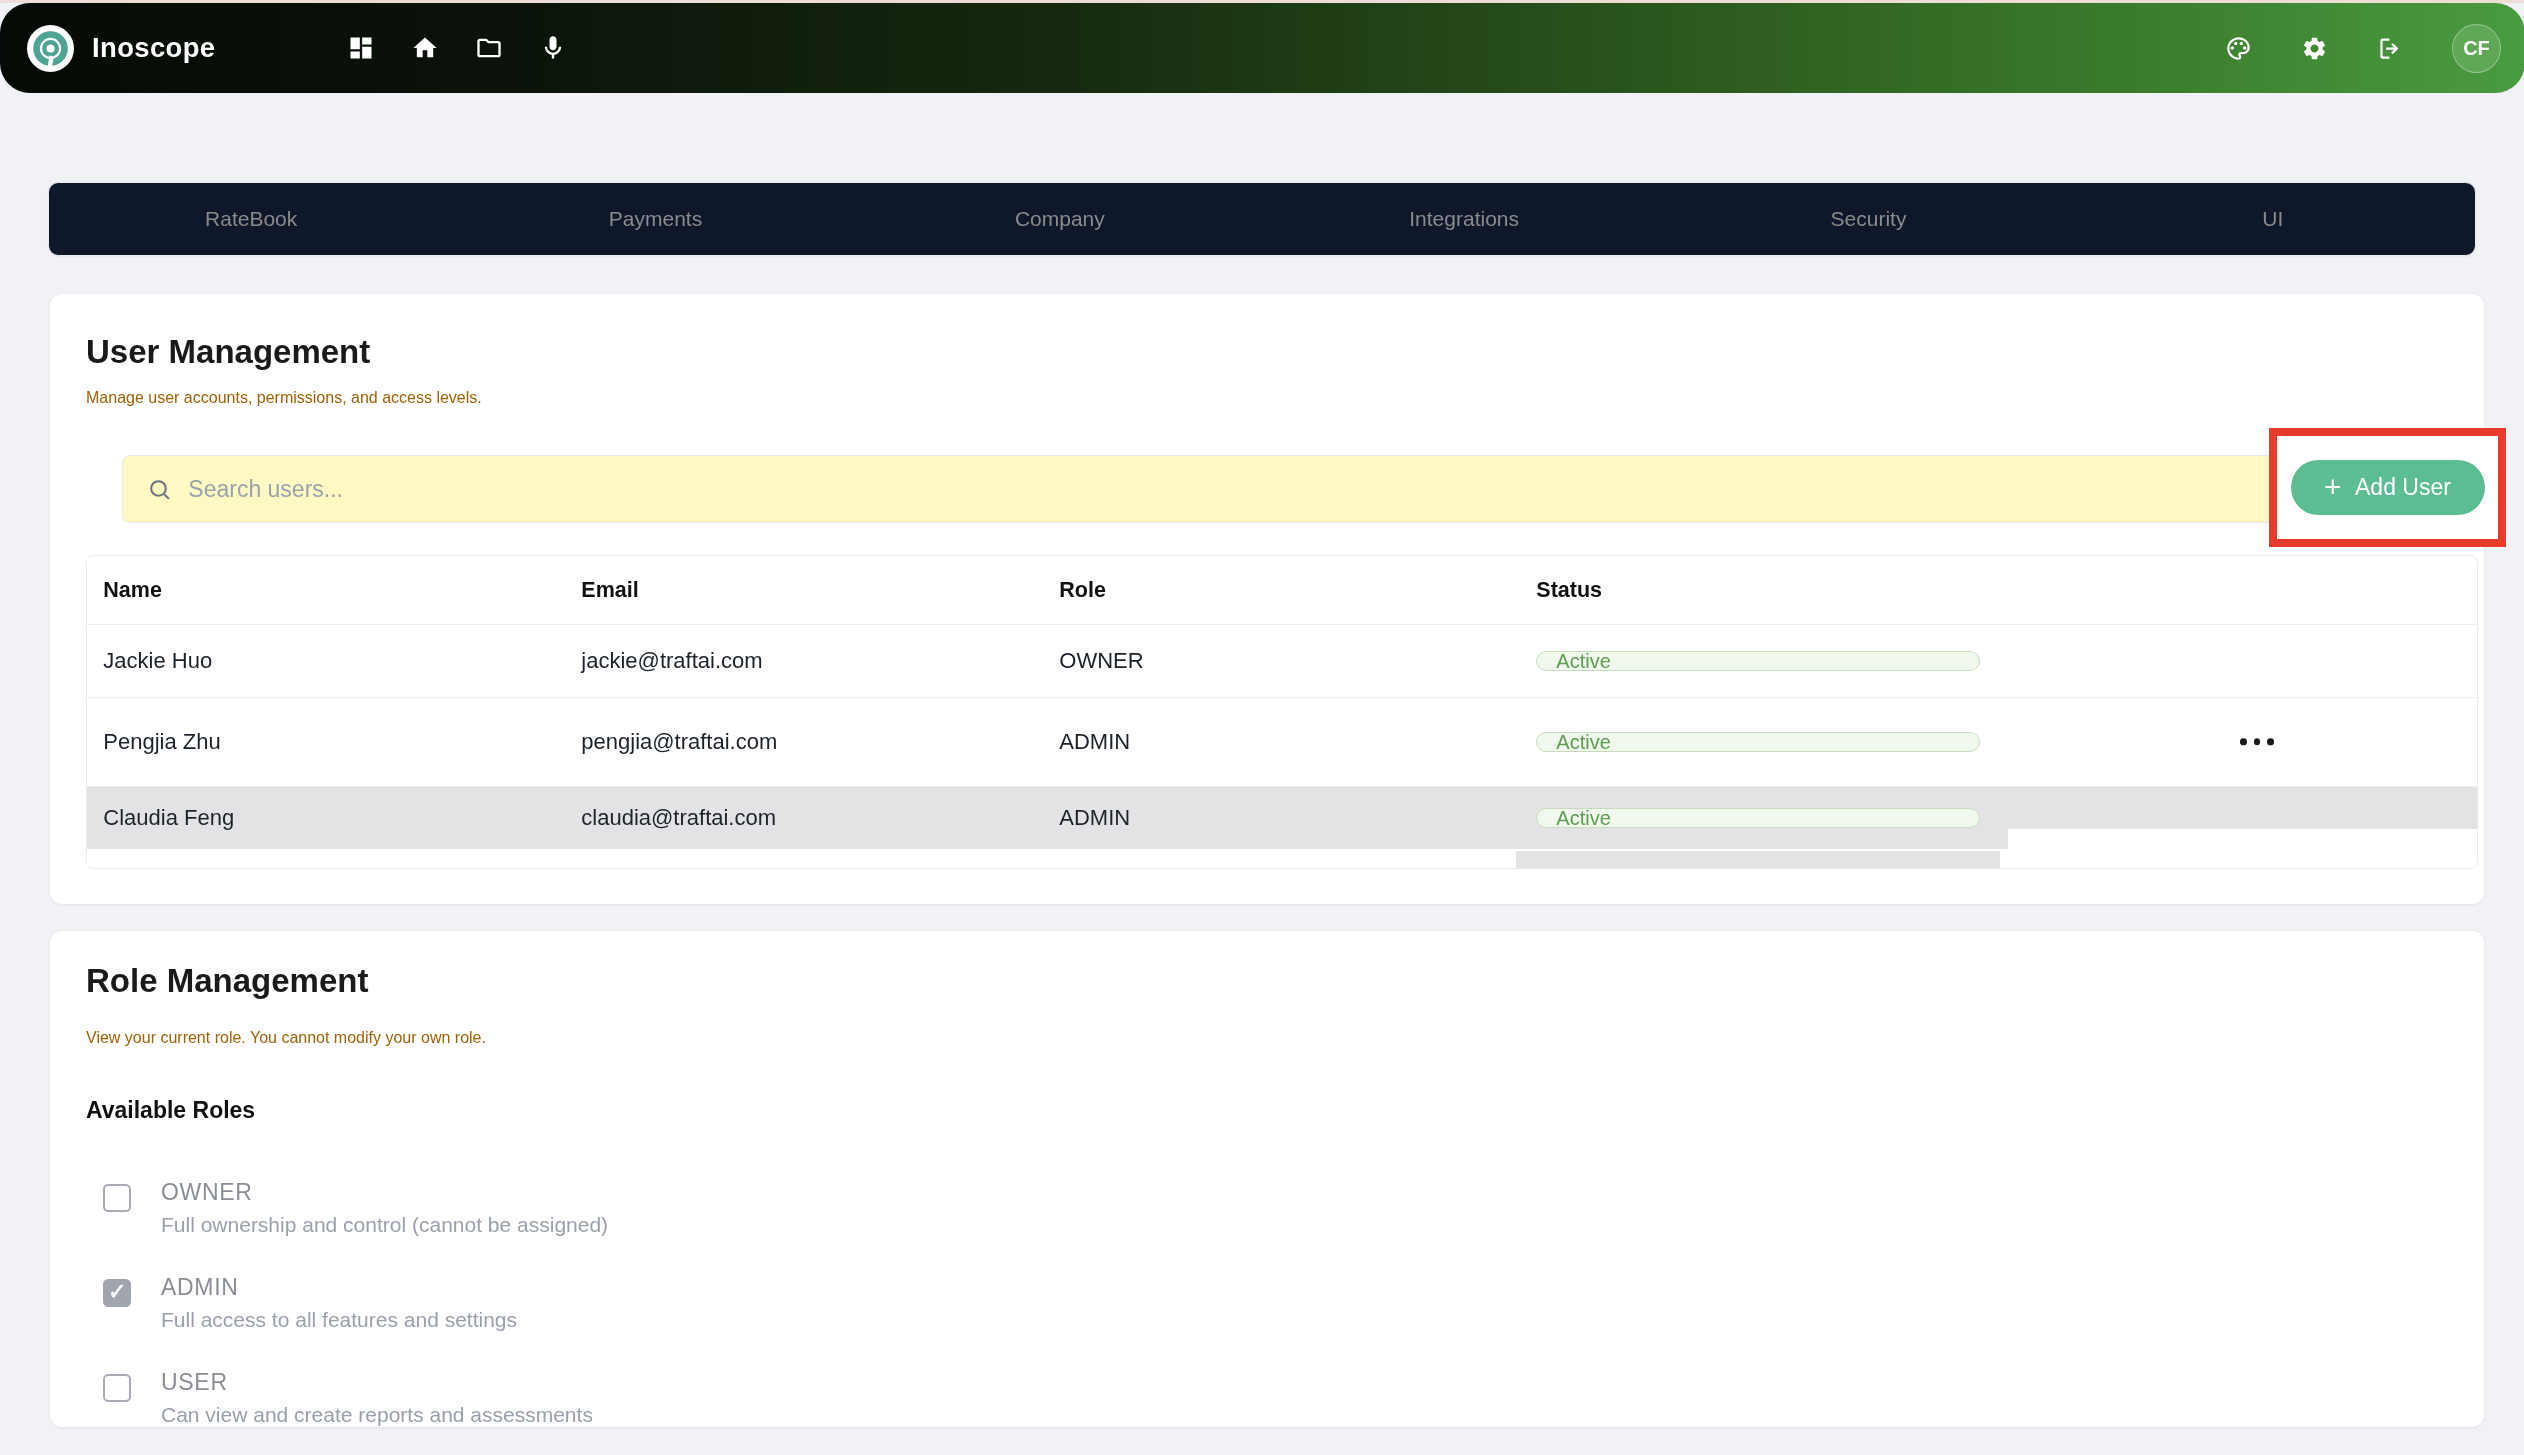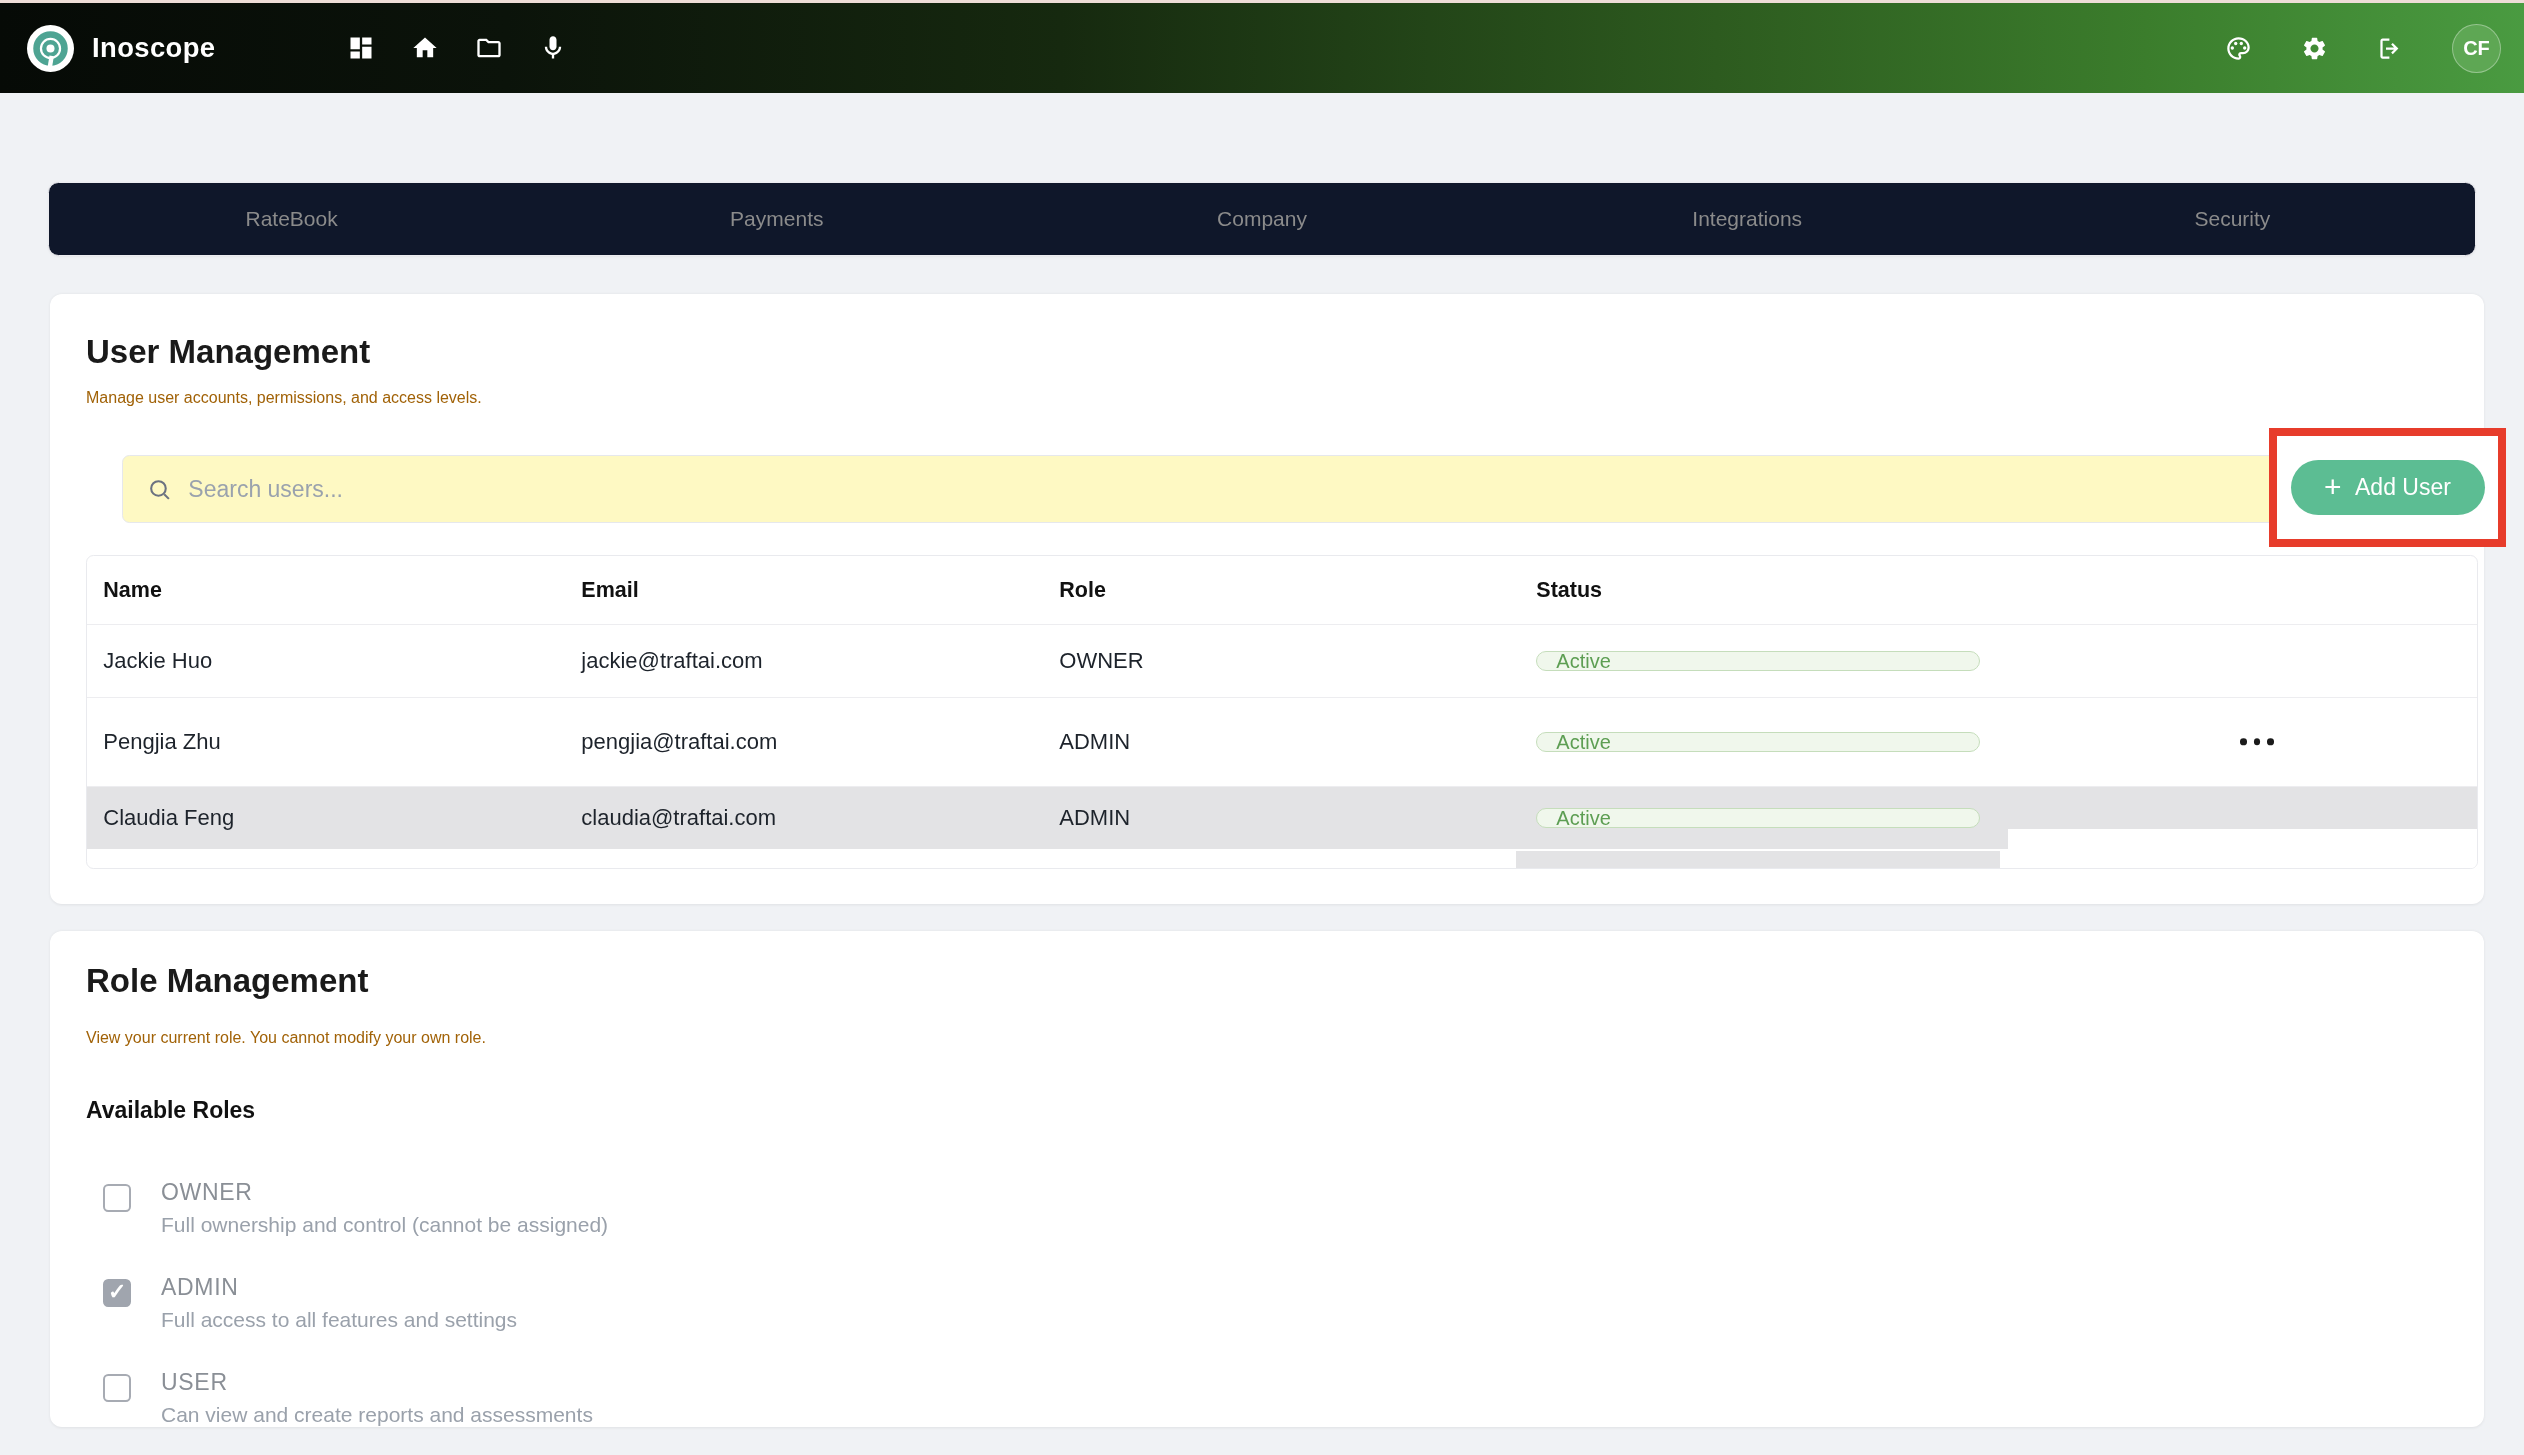--- a/index.html
+++ b/index.html
@@ -9,21 +9,21 @@
     background: #f0f2f5;
     position: relative;
     overflow: hidden;
   }
   .top-strip { position: absolute; left: 0; top: 0; width: 2525px; height: 3px; background: #eeddd7; }
 
   
   .topbar {
     position: absolute; left: 0; top: 3px; width: 2525px; height: 90px;
     background: linear-gradient(90deg, #060a06 0%, #0b130a 20%, #16290f 42%, #2d5b1f 68%, #3b7d2c 85%, #4a9b41 100%);
-    display: flex; align-items: center;
+    display: flex; align-items: center; border-radius: 30px;
   }
   .brand { display: flex; align-items: center; margin-left: 27px; }
   .brand svg { width: 47px; height: 47px; display: block; }
   .brand-name { color: #ffffff; font-size: 27.4px; font-weight: 700; margin-left: 18px; letter-spacing: 0.4px; }
   .nav-icons { display: flex; align-items: center; gap: 36px; margin-left: 132px; }
   .icon-btn { width: 28px; height: 28px; display: flex; align-items: center; justify-content: center; cursor: pointer; }
   .icon-btn svg { width: 28px; height: 28px; fill: #ffffff; }
   .right-icons { margin-left: auto; display: flex; align-items: center; gap: 48px; margin-right: 24px; }
   .right-icons .icon-btn svg { width: 27px; height: 27px; }
   .avatar {
@@ -198,20 +198,21 @@
     <span class="avatar">CF</span>
   </div>
 </header>
 
 <nav class="tabs">
   <div class="tab">RateBook</div>
   <div class="tab">Payments</div>
   <div class="tab">Company</div>
   <div class="tab">Integrations</div>
   <div class="tab">Security</div>
+  <div class="tab">UI</div>
 </nav>
 
 <section class="card card-users">
   <h1 style="top:39px">User Management</h1>
   <div class="subtitle" style="top:95px">Manage user accounts, permissions, and access levels.</div>
 
   <div class="search-box">
     <svg viewBox="0 0 24 24" fill="none" stroke="#6b7280" stroke-width="2">
       <circle cx="11" cy="11" r="7"></circle>
         <line x1="16.5" y1="16.5" x2="21" y2="21"></line>

